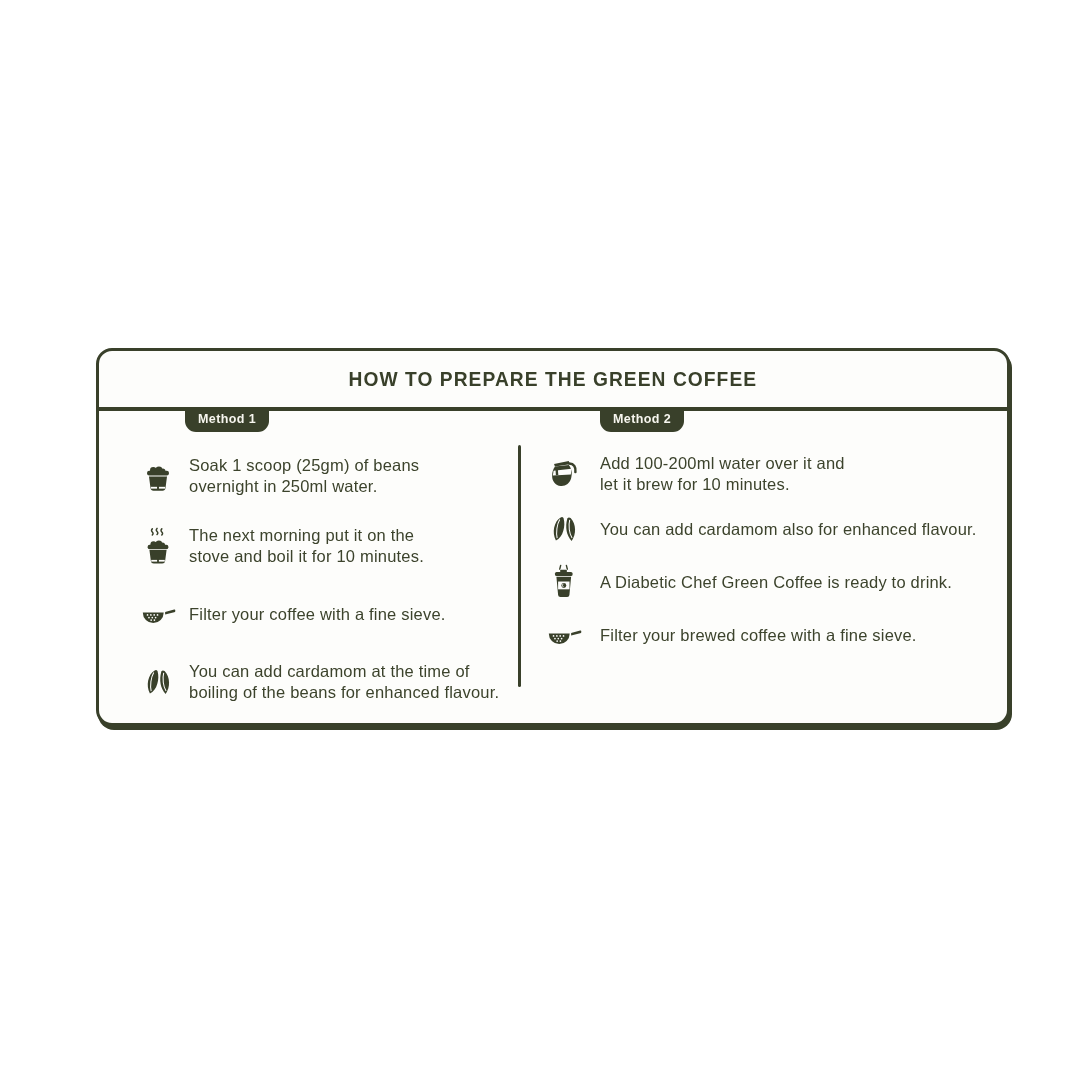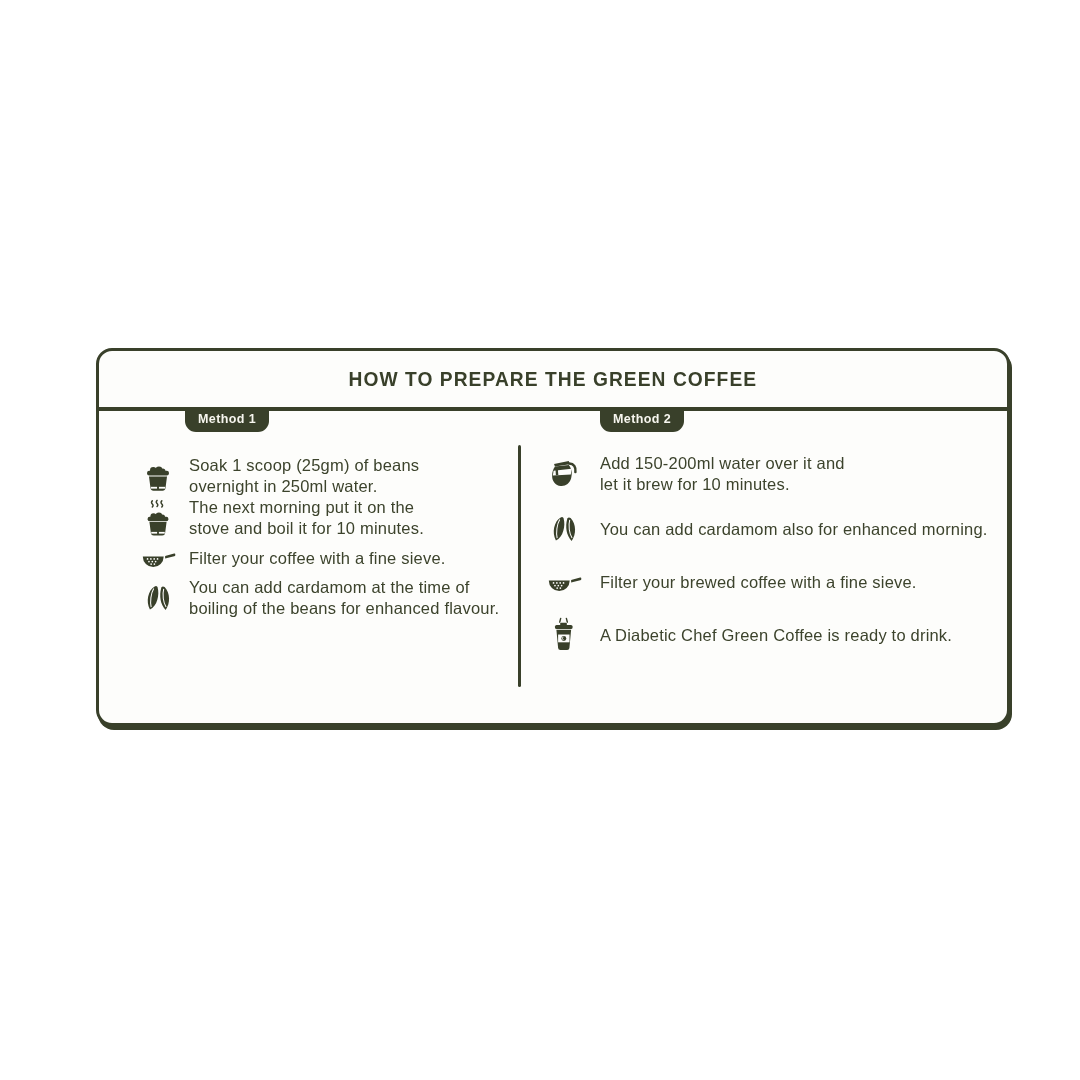--- a/index.html
+++ b/index.html
@@ -28,21 +28,21 @@
     border-top-left-radius:0;border-top-right-radius:0;white-space:nowrap;
   }
   .badge.m1{left:86px;}
   .badge.m2{left:501px;}
   .card-content{position:relative;height:309px;}
   .vdivider{
     position:absolute;left:419px;top:34px;height:242px;width:3px;
     background:#39402a;border-radius:2px;
   }
   .col{position:absolute;display:flex;flex-direction:column;}
-  .col-left{left:40px;top:44px;width:360px;}
+  .col-left{left:40px;top:44px;width:360px;gap:28px;}
   .col-right{left:446px;top:42px;width:450px;gap:15px;}
   .step{display:flex;align-items:center;min-height:38px;}
   .icon{
     width:38px;height:38px;flex:0 0 38px;display:flex;
     align-items:center;justify-content:center;
   }
   .icon svg{display:block;}
   .step-text{color:#3c432c;font-size:16.5px;line-height:21px;letter-spacing:0.2px;}
   .col-left .step-text{margin-left:12px;}
   .col-right .step-text{margin-left:17px;}
@@ -194,56 +194,56 @@
     <div class="col col-right">
 
 
       <div class="step">
         <span class="icon">
           <svg width="38" height="38" viewBox="0 0 40 40">
               <use href="#sym-carafe"></use>
             </svg>
         </span>
         <div class="step-text">
-          <span class="line">Add 150-200ml water over it and</span>
+          <span class="line">Add 100-200ml water over it and</span>
           <span class="line">let it brew for 10 minutes.</span>
         </div>
       </div>
 
       <div class="step">
         <span class="icon">
           <svg width="38" height="38" viewBox="0 0 40 40">
               <use href="#sym-cardamom"></use>
             </svg>
         </span>
         <div class="step-text">
-          <span class="line">You can add cardamom also for enhanced morning.</span>
+          <span class="line">You can add cardamom also for enhanced flavour.</span>
+          <span class="line"></span>
+        </div>
+      </div>
+
+      <div class="step">
+        <span class="icon">
+          <svg width="38" height="38" viewBox="0 0 40 40">
+              <use href="#sym-cup"></use>
+            </svg>
+        </span>
+        <div class="step-text">
+          <span class="line">A Diabetic Chef Green Coffee is ready to drink.</span>
           <span class="line"></span>
         </div>
       </div>
 
       <div class="step">
         <span class="icon">
           <svg width="38" height="38" viewBox="0 0 40 40">
               <use href="#sym-sieve" y="2"></use>
             </svg>
         </span>
         <div class="step-text">
           <span class="line">Filter your brewed coffee with a fine sieve.</span>
-          <span class="line"></span>
-        </div>
-      </div>
-
-      <div class="step">
-        <span class="icon">
-          <svg width="38" height="38" viewBox="0 0 40 40">
-              <use href="#sym-cup"></use>
-            </svg>
-        </span>
-        <div class="step-text">
-          <span class="line">A Diabetic Chef Green Coffee is ready to drink.</span>
           <span class="line"></span>
         </div>
       </div>
 
     </div>
   </div>
 </div>
 
 </body></html>

